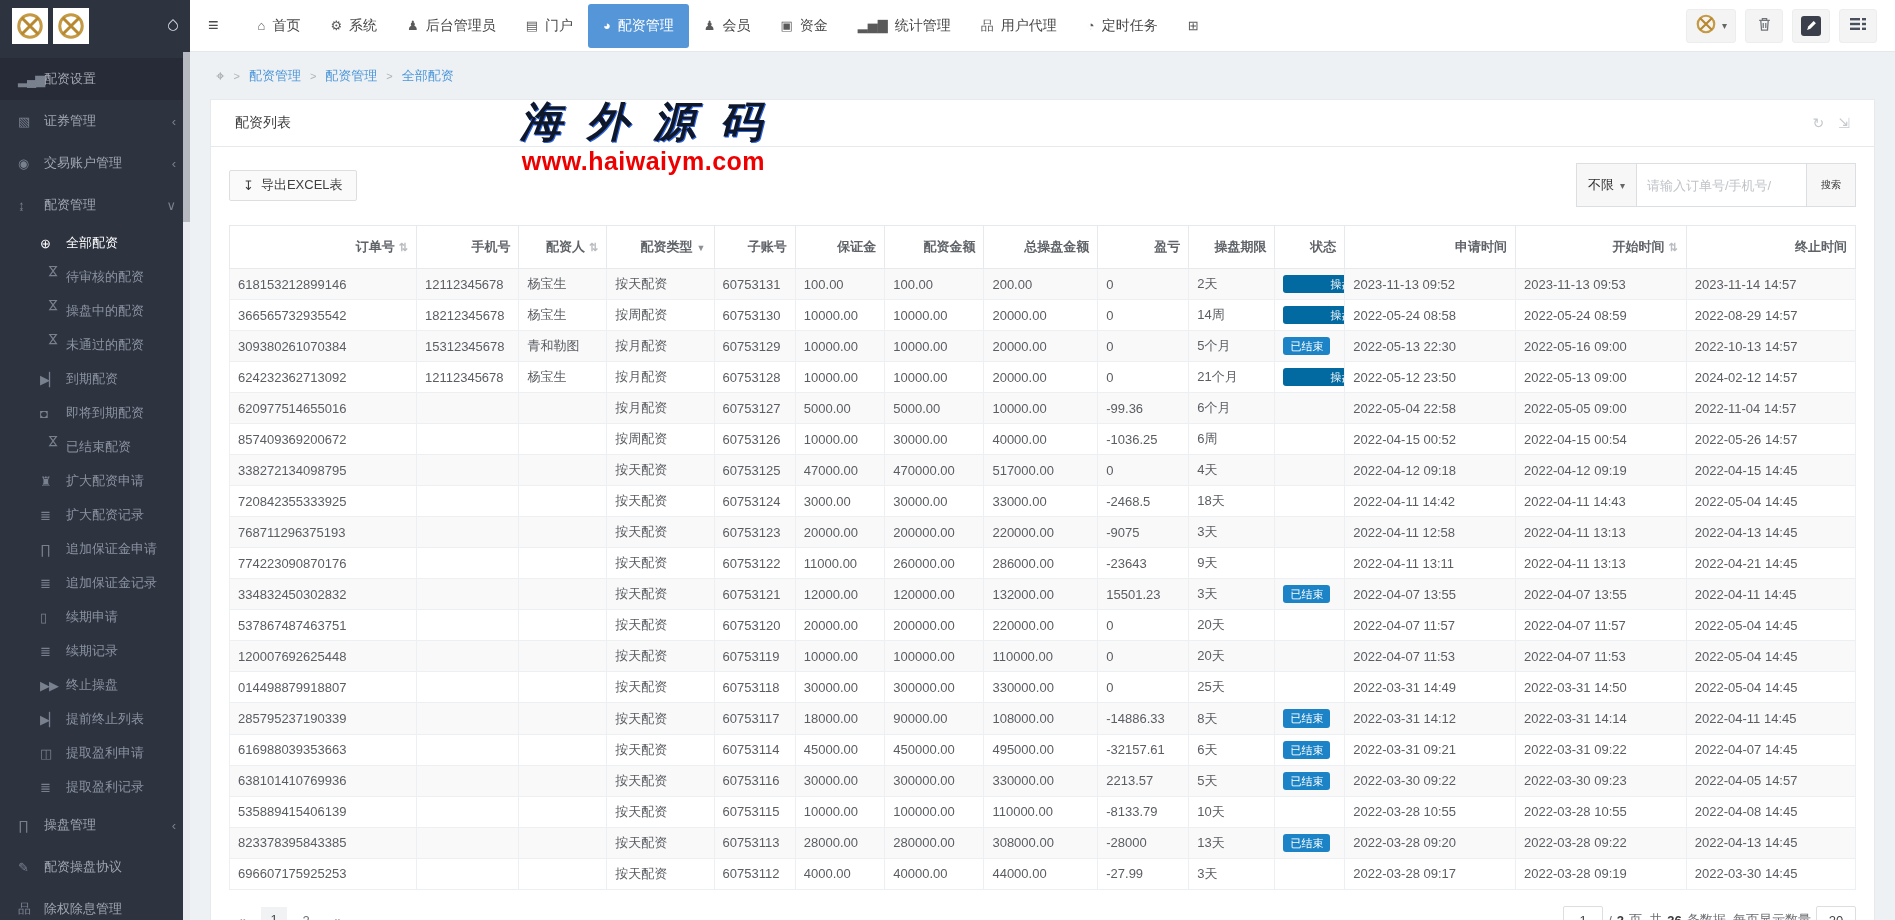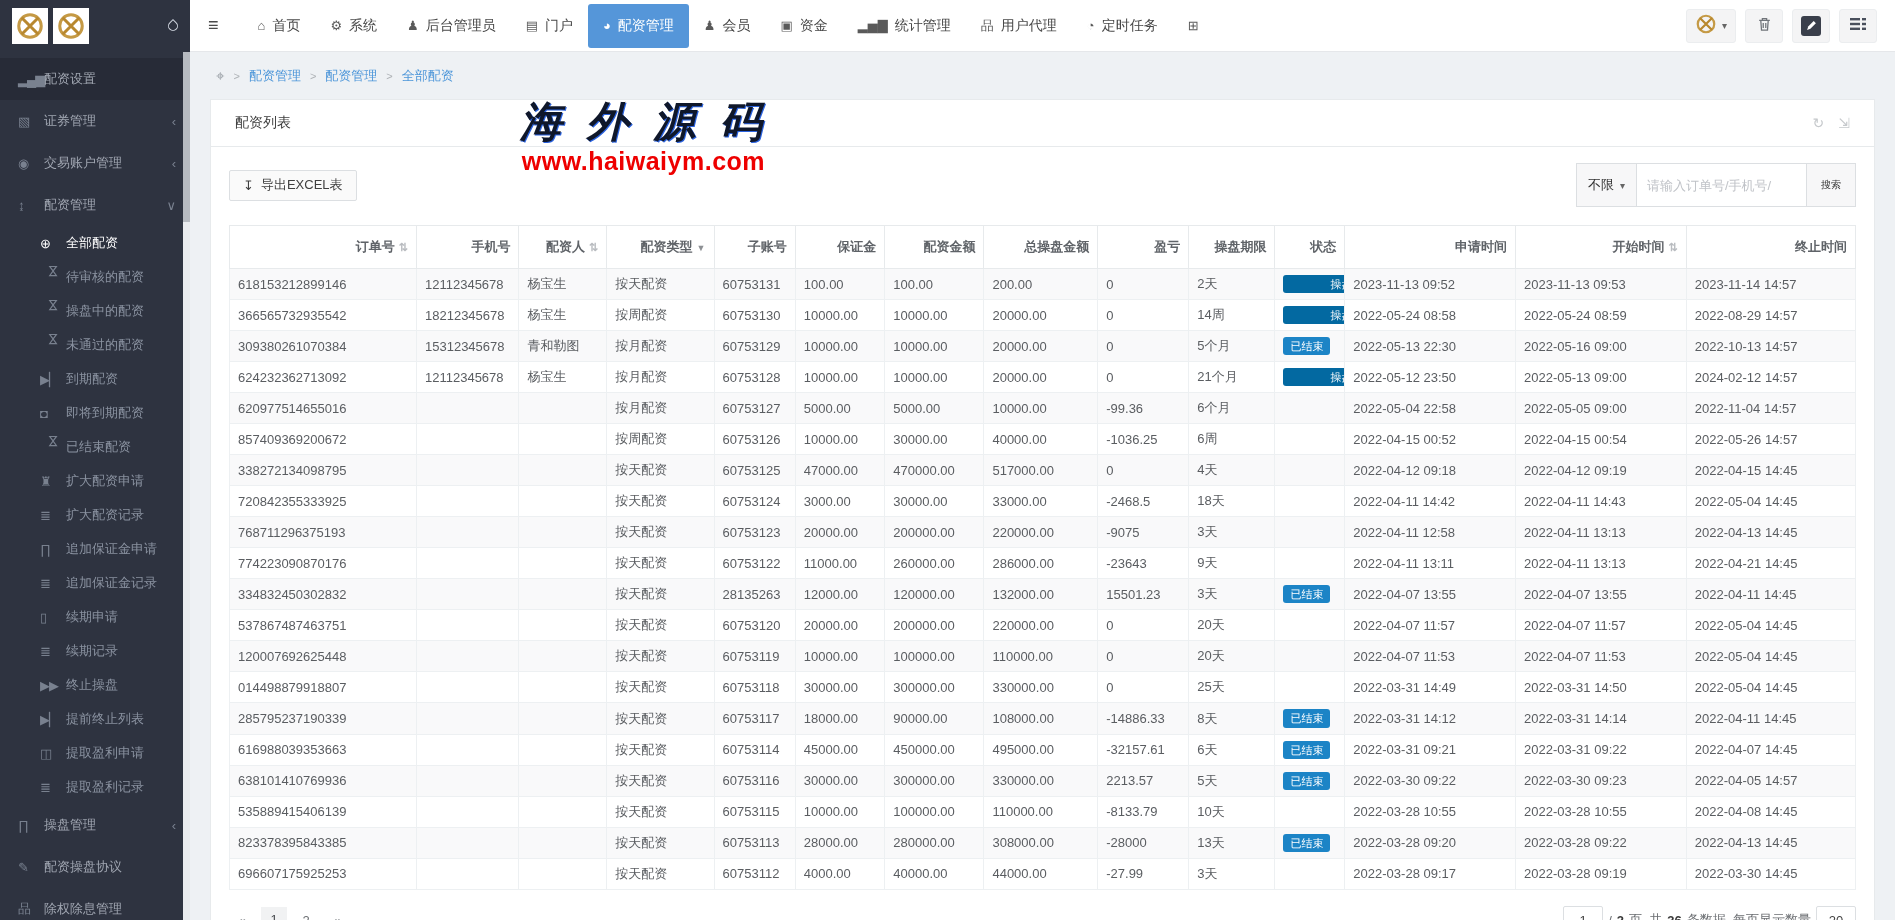--- a/index.html
+++ b/index.html
@@ -527,21 +527,21 @@
                 <td></td>
                 <td>2022-04-11 13:11</td>
                 <td>2022-04-11 13:13</td>
                 <td>2022-04-21 14:45</td>
               </tr>
               <tr>
                 <td>334832450302832</td>
                 <td></td>
                 <td></td>
                 <td>按天配资</td>
-                <td>28135263</td>
+                <td>60753121</td>
                 <td>12000.00</td>
                 <td>120000.00</td>
                 <td>132000.00</td>
                 <td>15501.23</td>
                 <td>3天</td>
                 <td><span class="badge blue">已结束</span></td>
                 <td>2022-04-07 13:55</td>
                 <td>2022-04-07 13:55</td>
                 <td>2022-04-11 14:45</td>
               </tr>

